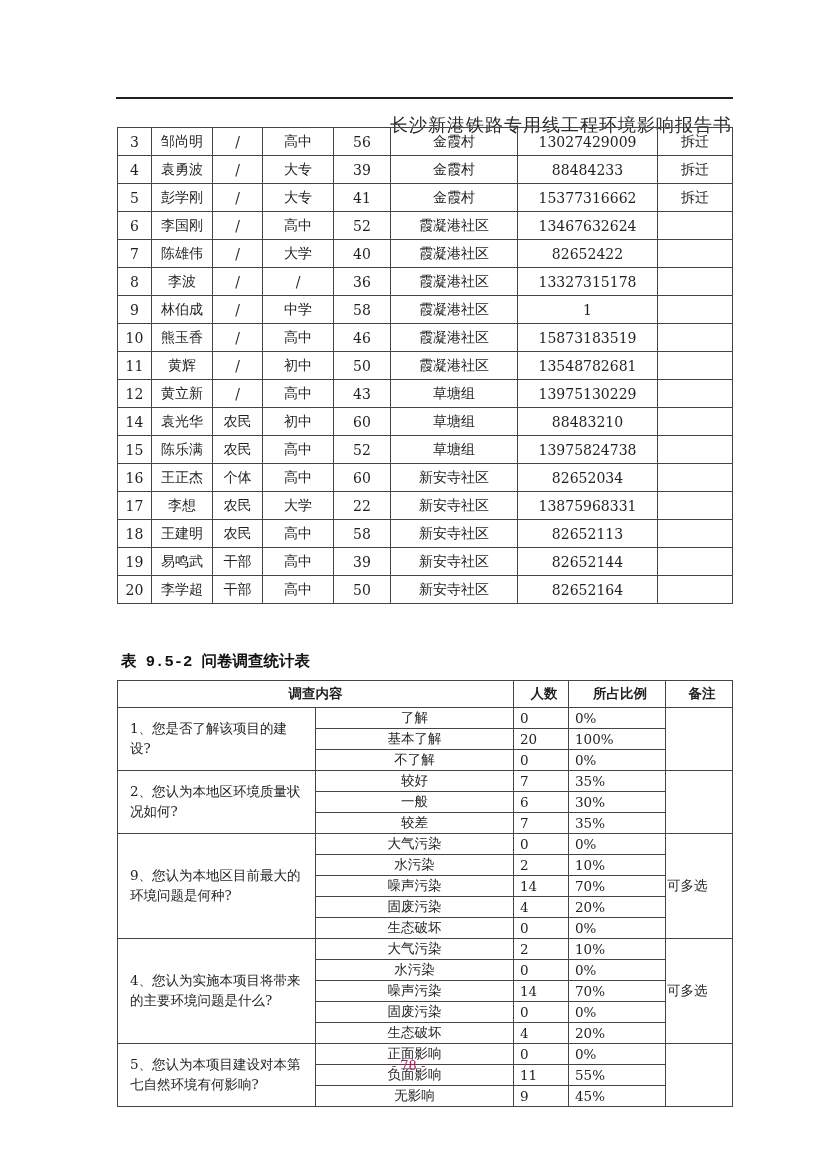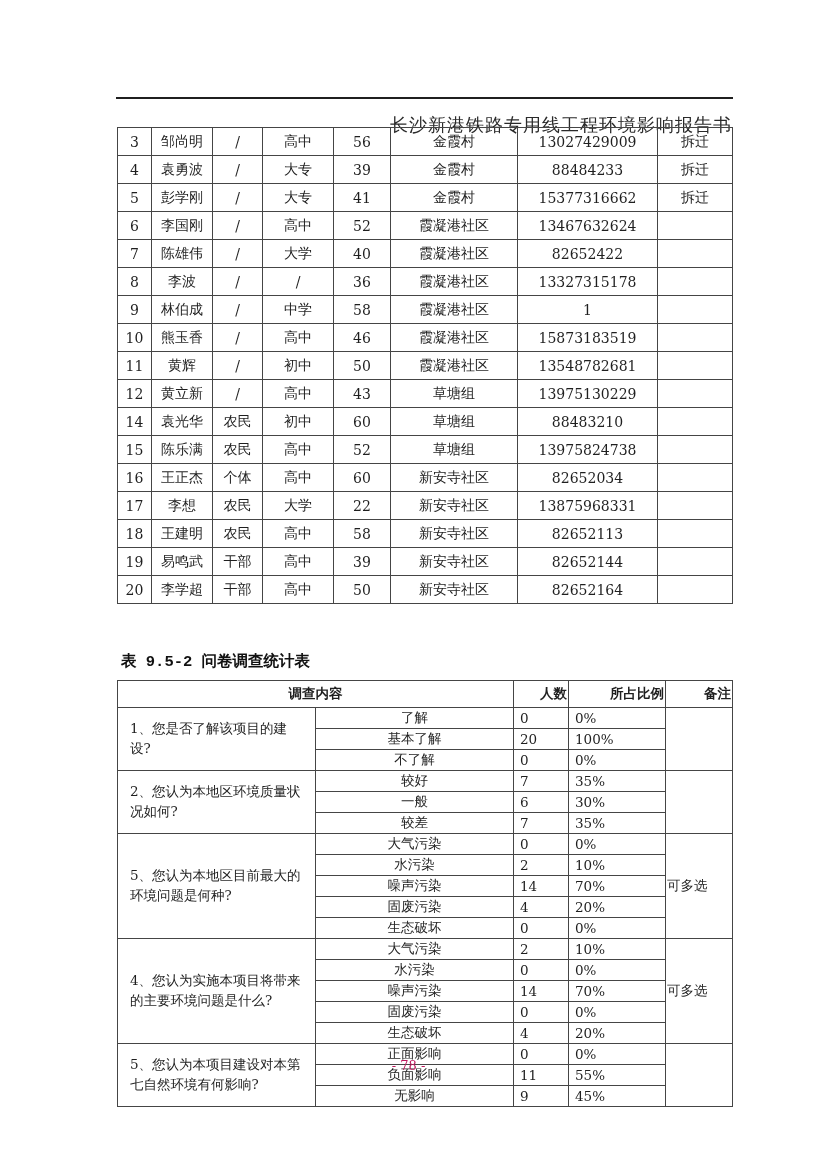--- a/index.html
+++ b/index.html
@@ -70,21 +70,21 @@
     left: 117px;
     width: 615px;
     font-size: 13.5px;
   }
   .t2 th {
     height: 24px;
     font-weight: 700;
     vertical-align: middle;
   }
   .t2 th.center { text-align: center; }
-  .t2 th.lead { text-align: right; padding-left: 7px; margin-left: 14px; }
+  .t2 th.lead { text-align: center; padding-left: 7px; margin-left: 14px; }
   .t2 td {
     height: 17.5px;
     vertical-align: middle;
   }
   .t2 td.q {
     text-align: left;
     padding: 0 12px;
     line-height: 1.45;
   }
   .t2 td.opt { text-align: center; }
@@ -342,21 +342,21 @@
           <td class="opt">一般</td>
           <td class="num">6</td>
           <td class="num">30%</td>
         </tr>
         <tr>
           <td class="opt">较差</td>
           <td class="num">7</td>
           <td class="num">35%</td>
         </tr>
         <tr class="group-start">
-          <td class="q" rowspan="5">5、您认为本地区目前最大的环境问题是何种?</td>
+          <td class="q" rowspan="5">9、您认为本地区目前最大的环境问题是何种?</td>
           <td class="opt">大气污染</td>
           <td class="num">0</td>
           <td class="num">0%</td>
           <td class="rem" rowspan="5">可多选</td>
         </tr>
         <tr>
           <td class="opt">水污染</td>
           <td class="num">2</td>
           <td class="num">10%</td>
         </tr>

